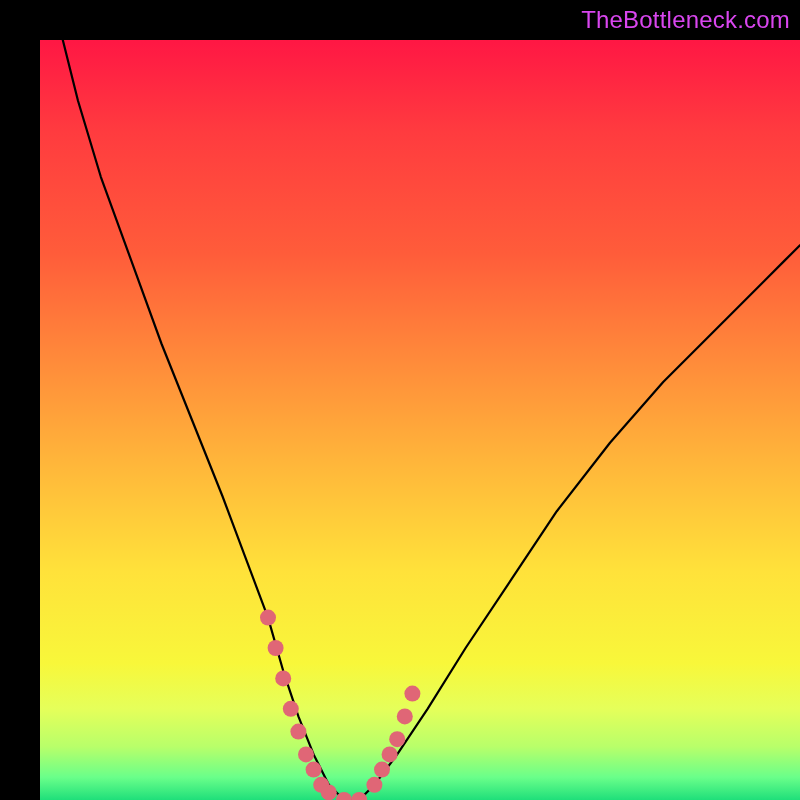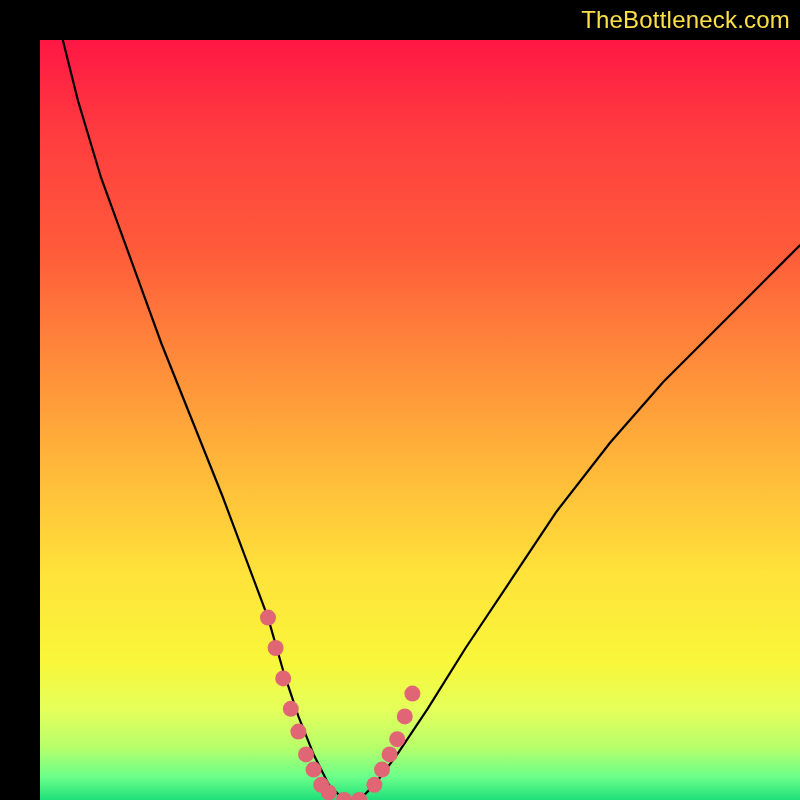--- a/index.html
+++ b/index.html
@@ -13,21 +13,21 @@
   .container {
     position: relative;
     width: 800px;
     height: 800px;
     background: #000000;
   }
   .watermark {
     position: absolute;
     top: 6px;
     right: 10px;
-    color: #fde047;
+    color: #d946ef;
     font-family: Arial, Helvetica, sans-serif;
     font-size: 24px;
     font-weight: 400;
     z-index: 20;
     letter-spacing: 0.2px;
   }
   .plot-area {
     position: absolute;
     left: 40px;
     top: 40px;

